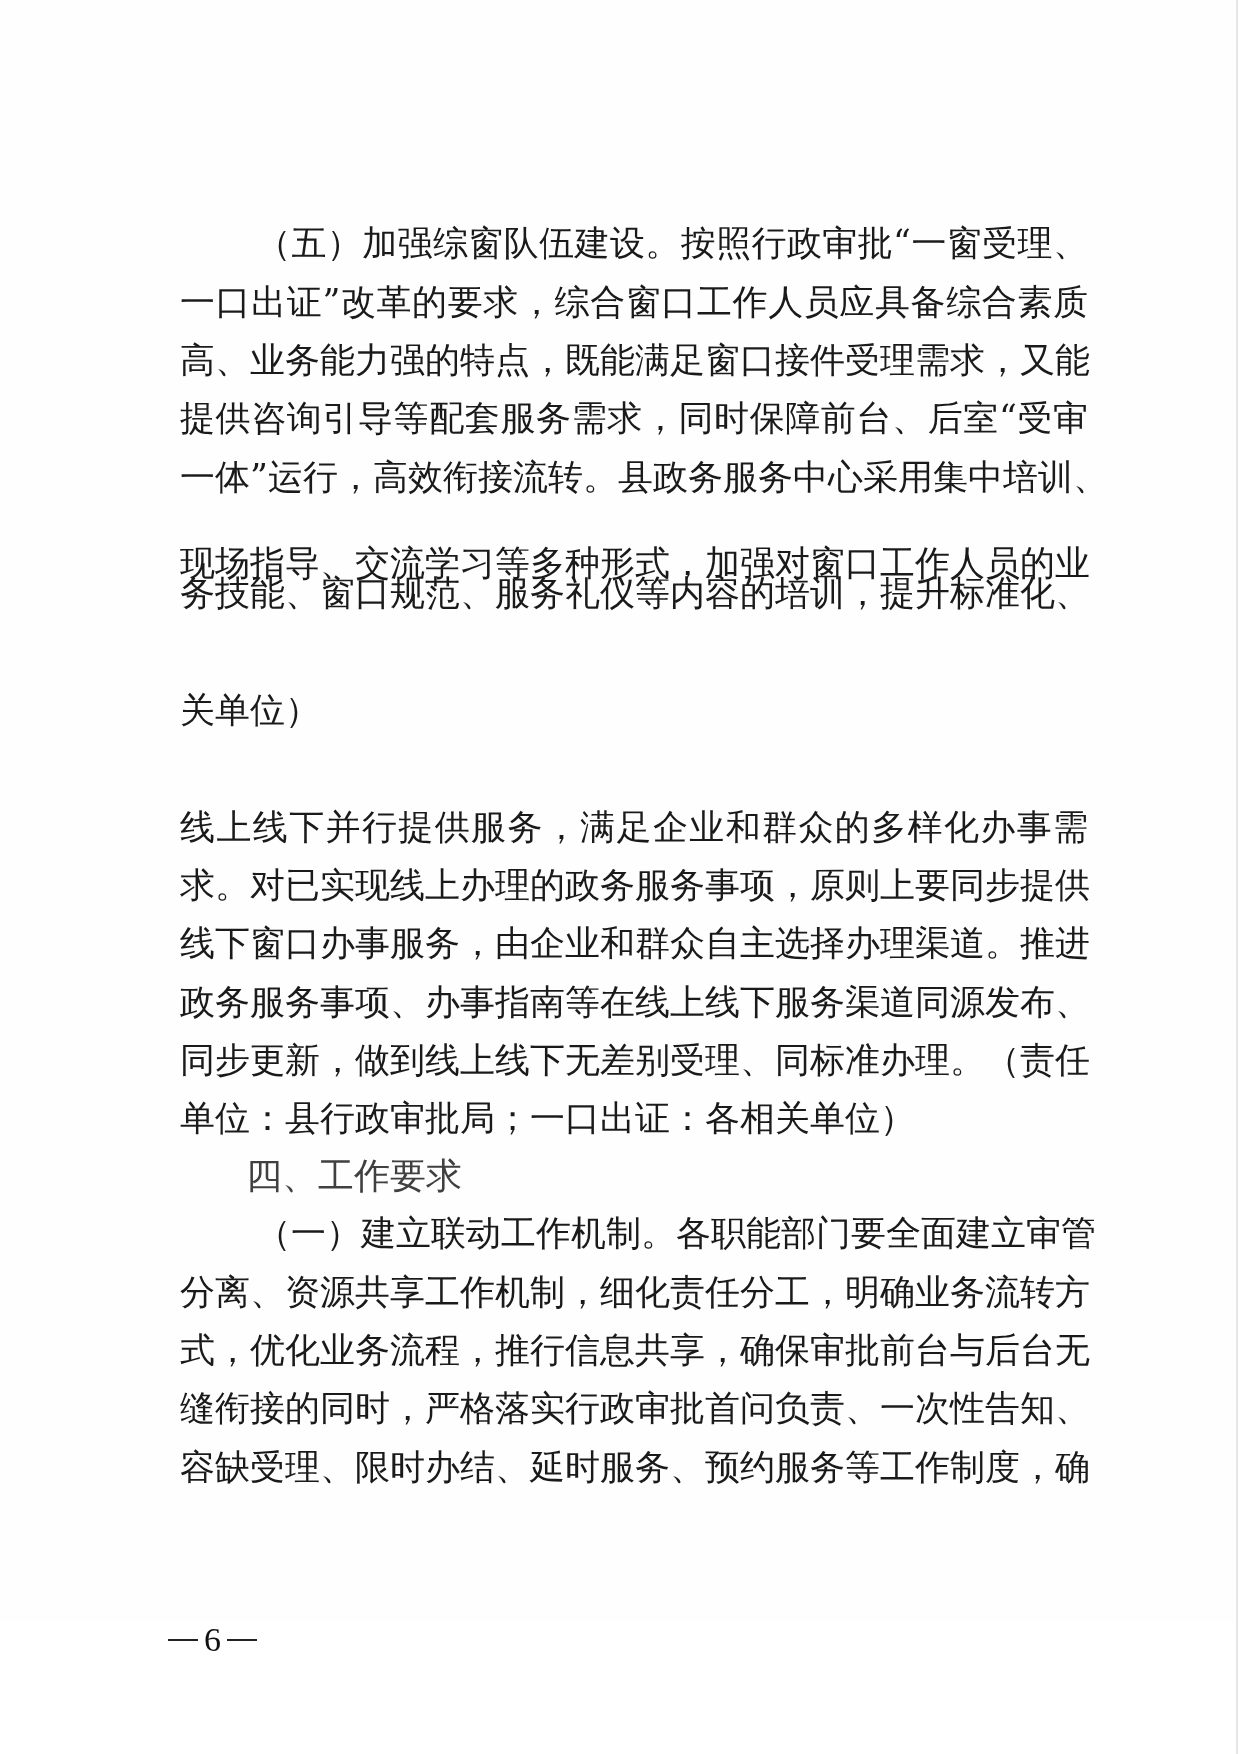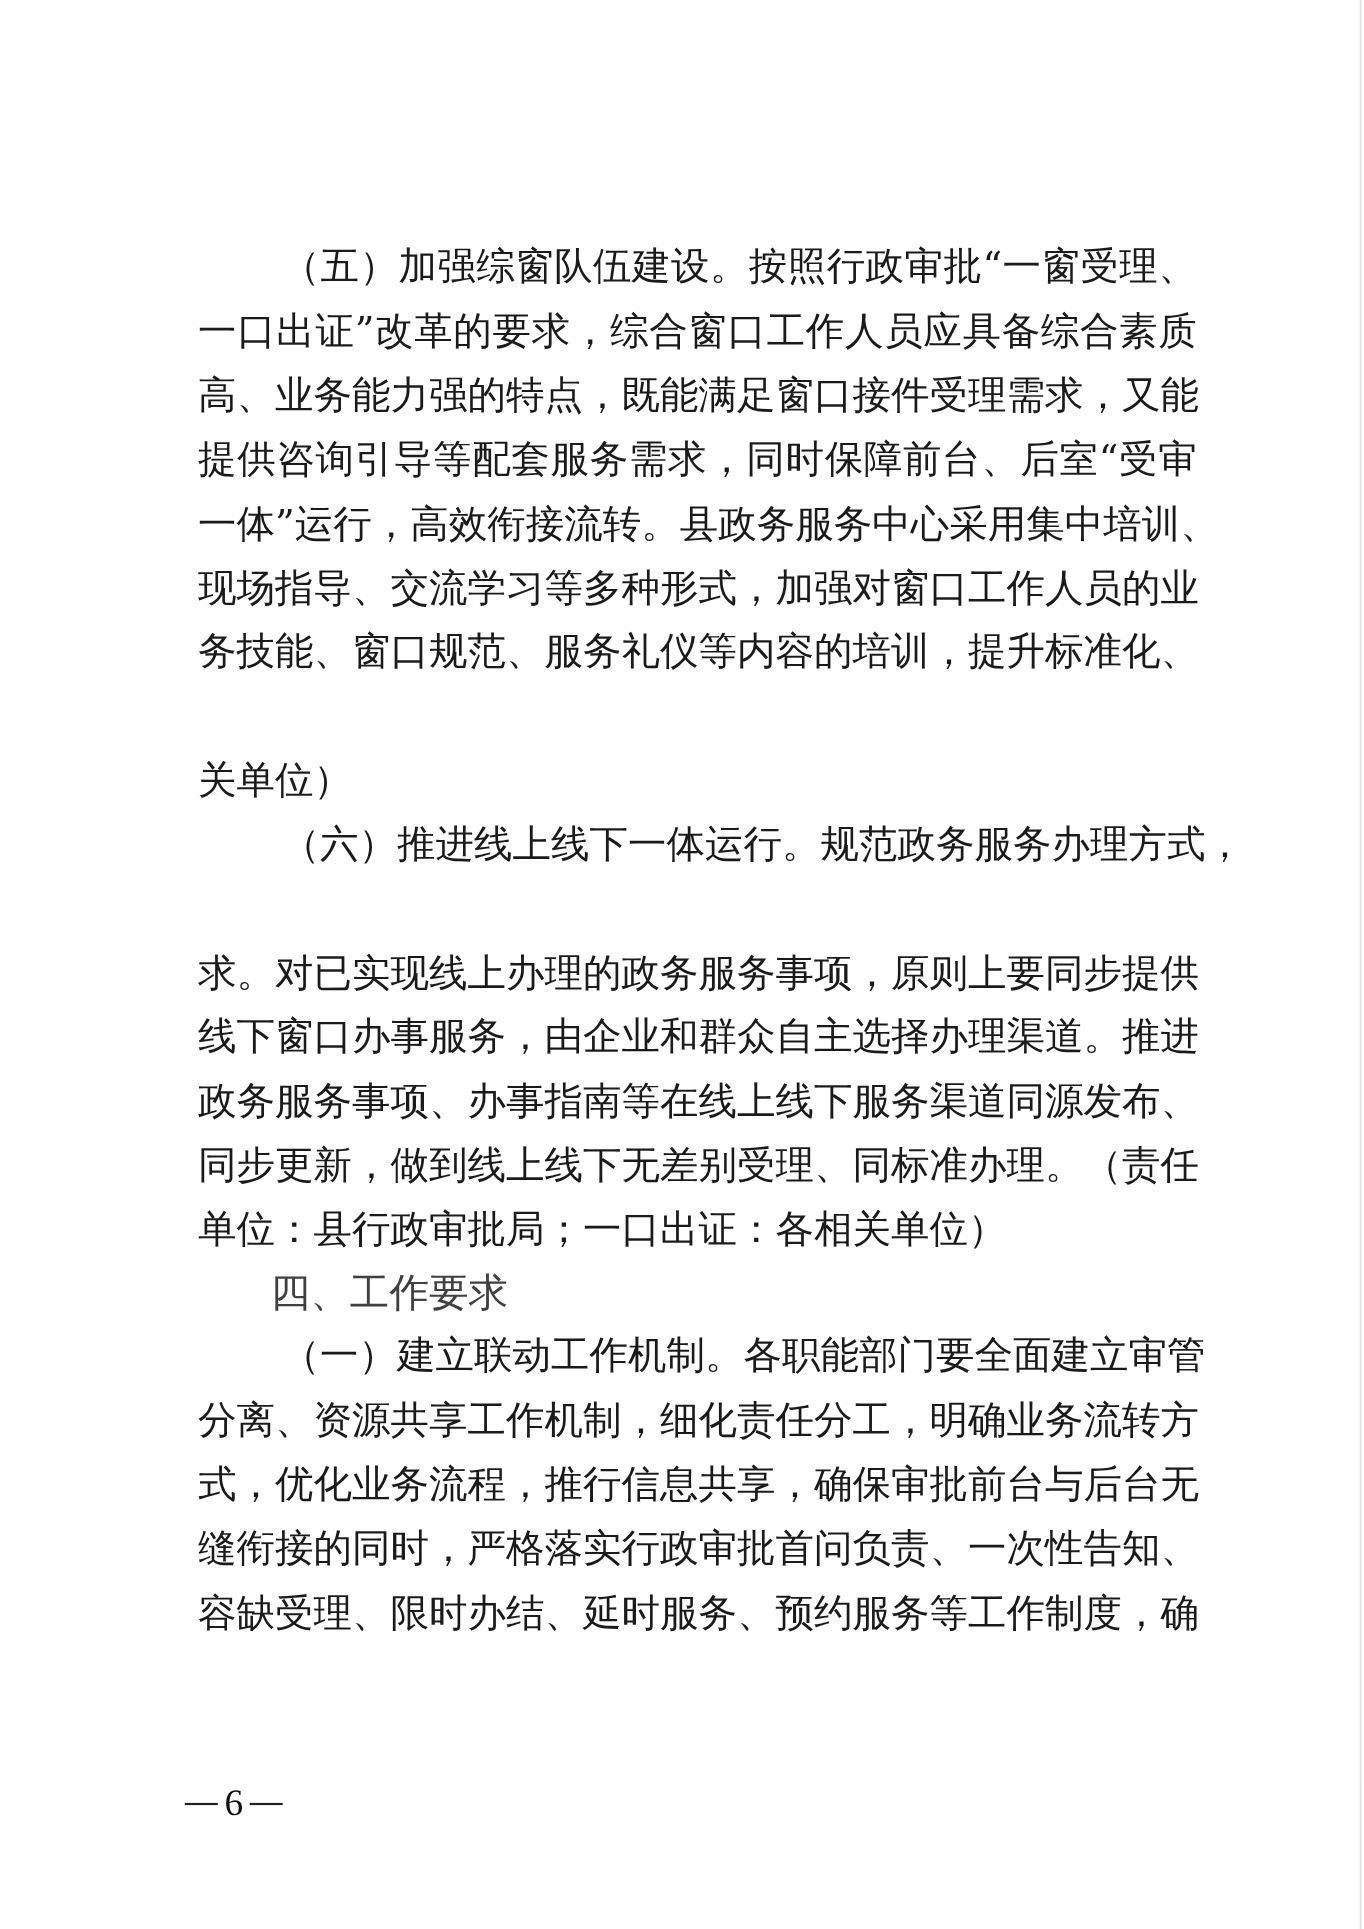--- a/index.html
+++ b/index.html
@@ -30,25 +30,25 @@
 <body>
 
 <div class="page">
   <div class="edge-line"></div>
 
   <div class="line indent" style="top:214px">（五）加强综窗队伍建设。按照行政审批“一窗受理、</div>
   <div class="line" style="top:273px">一口出证”改革的要求，综合窗口工作人员应具备综合素质</div>
   <div class="line" style="top:331px">高、业务能力强的特点，既能满足窗口接件受理需求，又能</div>
   <div class="line" style="top:389px">提供咨询引导等配套服务需求，同时保障前台、后室“受审</div>
   <div class="line" style="top:448px">一体”运行，高效衔接流转。县政务服务中心采用集中培训、</div>
-  <div class="line" style="top:506px">现场指导、交流学习等多种形式，加强对窗口工作人员的业</div>
+  <div class="line" style="top:534px">现场指导、交流学习等多种形式，加强对窗口工作人员的业</div>
   <div class="line" style="top:564px">务技能、窗口规范、服务礼仪等内容的培训，提升标准化、</div>
   <div class="line last" style="top:681px">关单位）</div>
 
-  <div class="line indent" style="top:739px">（六）推进线上线下一体运行。规范政务服务办理方式，</div>
+  <div class="line" style="top:798px">线上线下并行提供服务，满足企业和群众的多样化办事需</div>
   <div class="line" style="top:856px">求。对已实现线上办理的政务服务事项，原则上要同步提供</div>
   <div class="line" style="top:914px">线下窗口办事服务，由企业和群众自主选择办理渠道。推进</div>
   <div class="line" style="top:973px">政务服务事项、办事指南等在线上线下服务渠道同源发布、</div>
   <div class="line" style="top:1031px">同步更新，做到线上线下无差别受理、同标准办理。（责任</div>
   <div class="line last" style="top:1089px">单位：县行政审批局；一口出证：各相关单位）</div>
 
   <div class="heading" style="top:1147px">四、工作要求</div>
 
   <div class="line indent" style="top:1204px">（一）建立联动工作机制。各职能部门要全面建立审管</div>
   <div class="line" style="top:1263px">分离、资源共享工作机制，细化责任分工，明确业务流转方</div>

